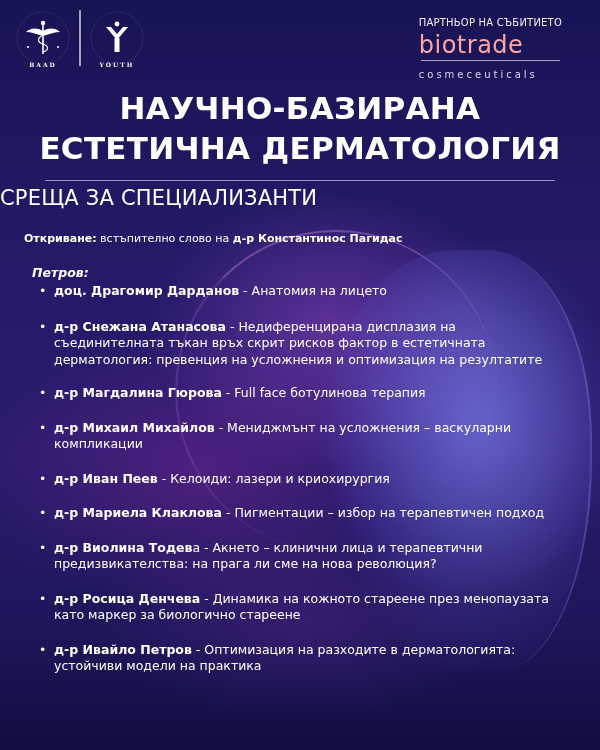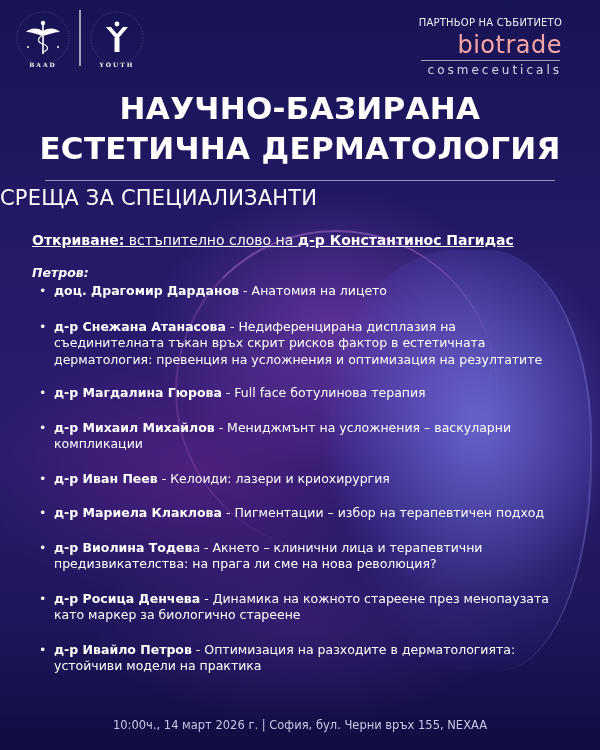--- a/index.html
+++ b/index.html
@@ -35,38 +35,38 @@
   .logo-circle {
     width: 56px; height: 56px; border-radius: 50%;
     display: flex; align-items: center; justify-content: center; position: relative;
   }
   .logo-divider { width: 2px; height: 56px; background: rgba(255,255,255,0.6); margin: 0 8px; }
   .logo-label {
     position: absolute; bottom: -2px; left: 0; right: 0; text-align: center;
     font-size: 6px; letter-spacing: 2px; font-family: "DejaVu Serif", serif; font-weight: bold;
   }
 
-  .partner { position: absolute; right: 38px; top: 17px; text-align: right; }
+  .partner { position: absolute; right: 38px; top: 17px; text-align: left; }
   .partner-label { font-size: 10px; letter-spacing: 0.2px; color: #f0f0f8; }
   .biotrade { font-size: 24px; color: #fca5a5; font-weight: normal; line-height: 26px; margin-top: 4px; letter-spacing: 0.5px; }
   .biotrade-line { height: 1px; background: rgba(255,255,255,0.6); margin: 2px 2px 0 2px; }
-  .cosmeceuticals { font-size: 12px; letter-spacing: 3px; color: #d8d8e8; margin-top: 2px; }
+  .cosmeceuticals { font-size: 10px; letter-spacing: 3px; color: #d8d8e8; margin-top: 8px; }
 
   .title {
     position: absolute; left: 0; right: 0; top: 88px; text-align: center;
     font-weight: bold; font-size: 31px; line-height: 40px; letter-spacing: 0.3px;
     font-family: "DejaVu Sans", sans-serif;
   }
   .title-rule { position: absolute; left: 45px; right: 45px; top: 180px; height: 1px; background: rgba(200,200,230,0.7); }
   .subtitle {
     position: absolute; left: 0; right: 0; top: 186px; text-align: left;
     font-size: 21px; letter-spacing: 0.2px; font-weight: normal;
   }
 
-  .opening { position: absolute; left: 32px; top: 232px; font-size: 14px; white-space: nowrap; text-decoration: underline; }
+  .opening { position: absolute; left: 24px; top: 232px; font-size: 11px; white-space: nowrap; }
   .opening b { font-weight: bold; }
   .lectures-label { position: absolute; left: 32px; top: 265px; font-size: 12.5px; font-weight: bold; font-style: italic; }
 
   .lectures { position: absolute; left: 38px; top: 283px; width: 520px; list-style: none; margin: 0; padding: 0; }
   .lecture { position: relative; padding-left: 16px; font-size: 12.5px; line-height: 16.5px; }
   .lecture .bullet { position: absolute; left: 1px; top: 0; }
   .lecture .name { font-weight: bold; }
   .lecture .topic { font-weight: normal; }
 
   .footer {
@@ -162,14 +162,13 @@
     <li class="lecture" style="margin-bottom:18px;">
       <span class="bullet">•</span>
       <span class="name">д-р Росица Денчева</span><span class="topic"> - Динамика на кожното стареене през менопаузата като маркер за биологично стареене</span>
     </li>
     <li class="lecture">
       <span class="bullet">•</span>
       <span class="name">д-р Ивайло Петров</span><span class="topic"> - Оптимизация на разходите в дерматологията: устойчиви модели на практика</span>
     </li>
   </ul>
 
-  <div class="footer">10:00ч., 14 март 2026 г. | София, бул. Черни връх 155, NEXAA</div>
 </div>
 
 </body></html>

